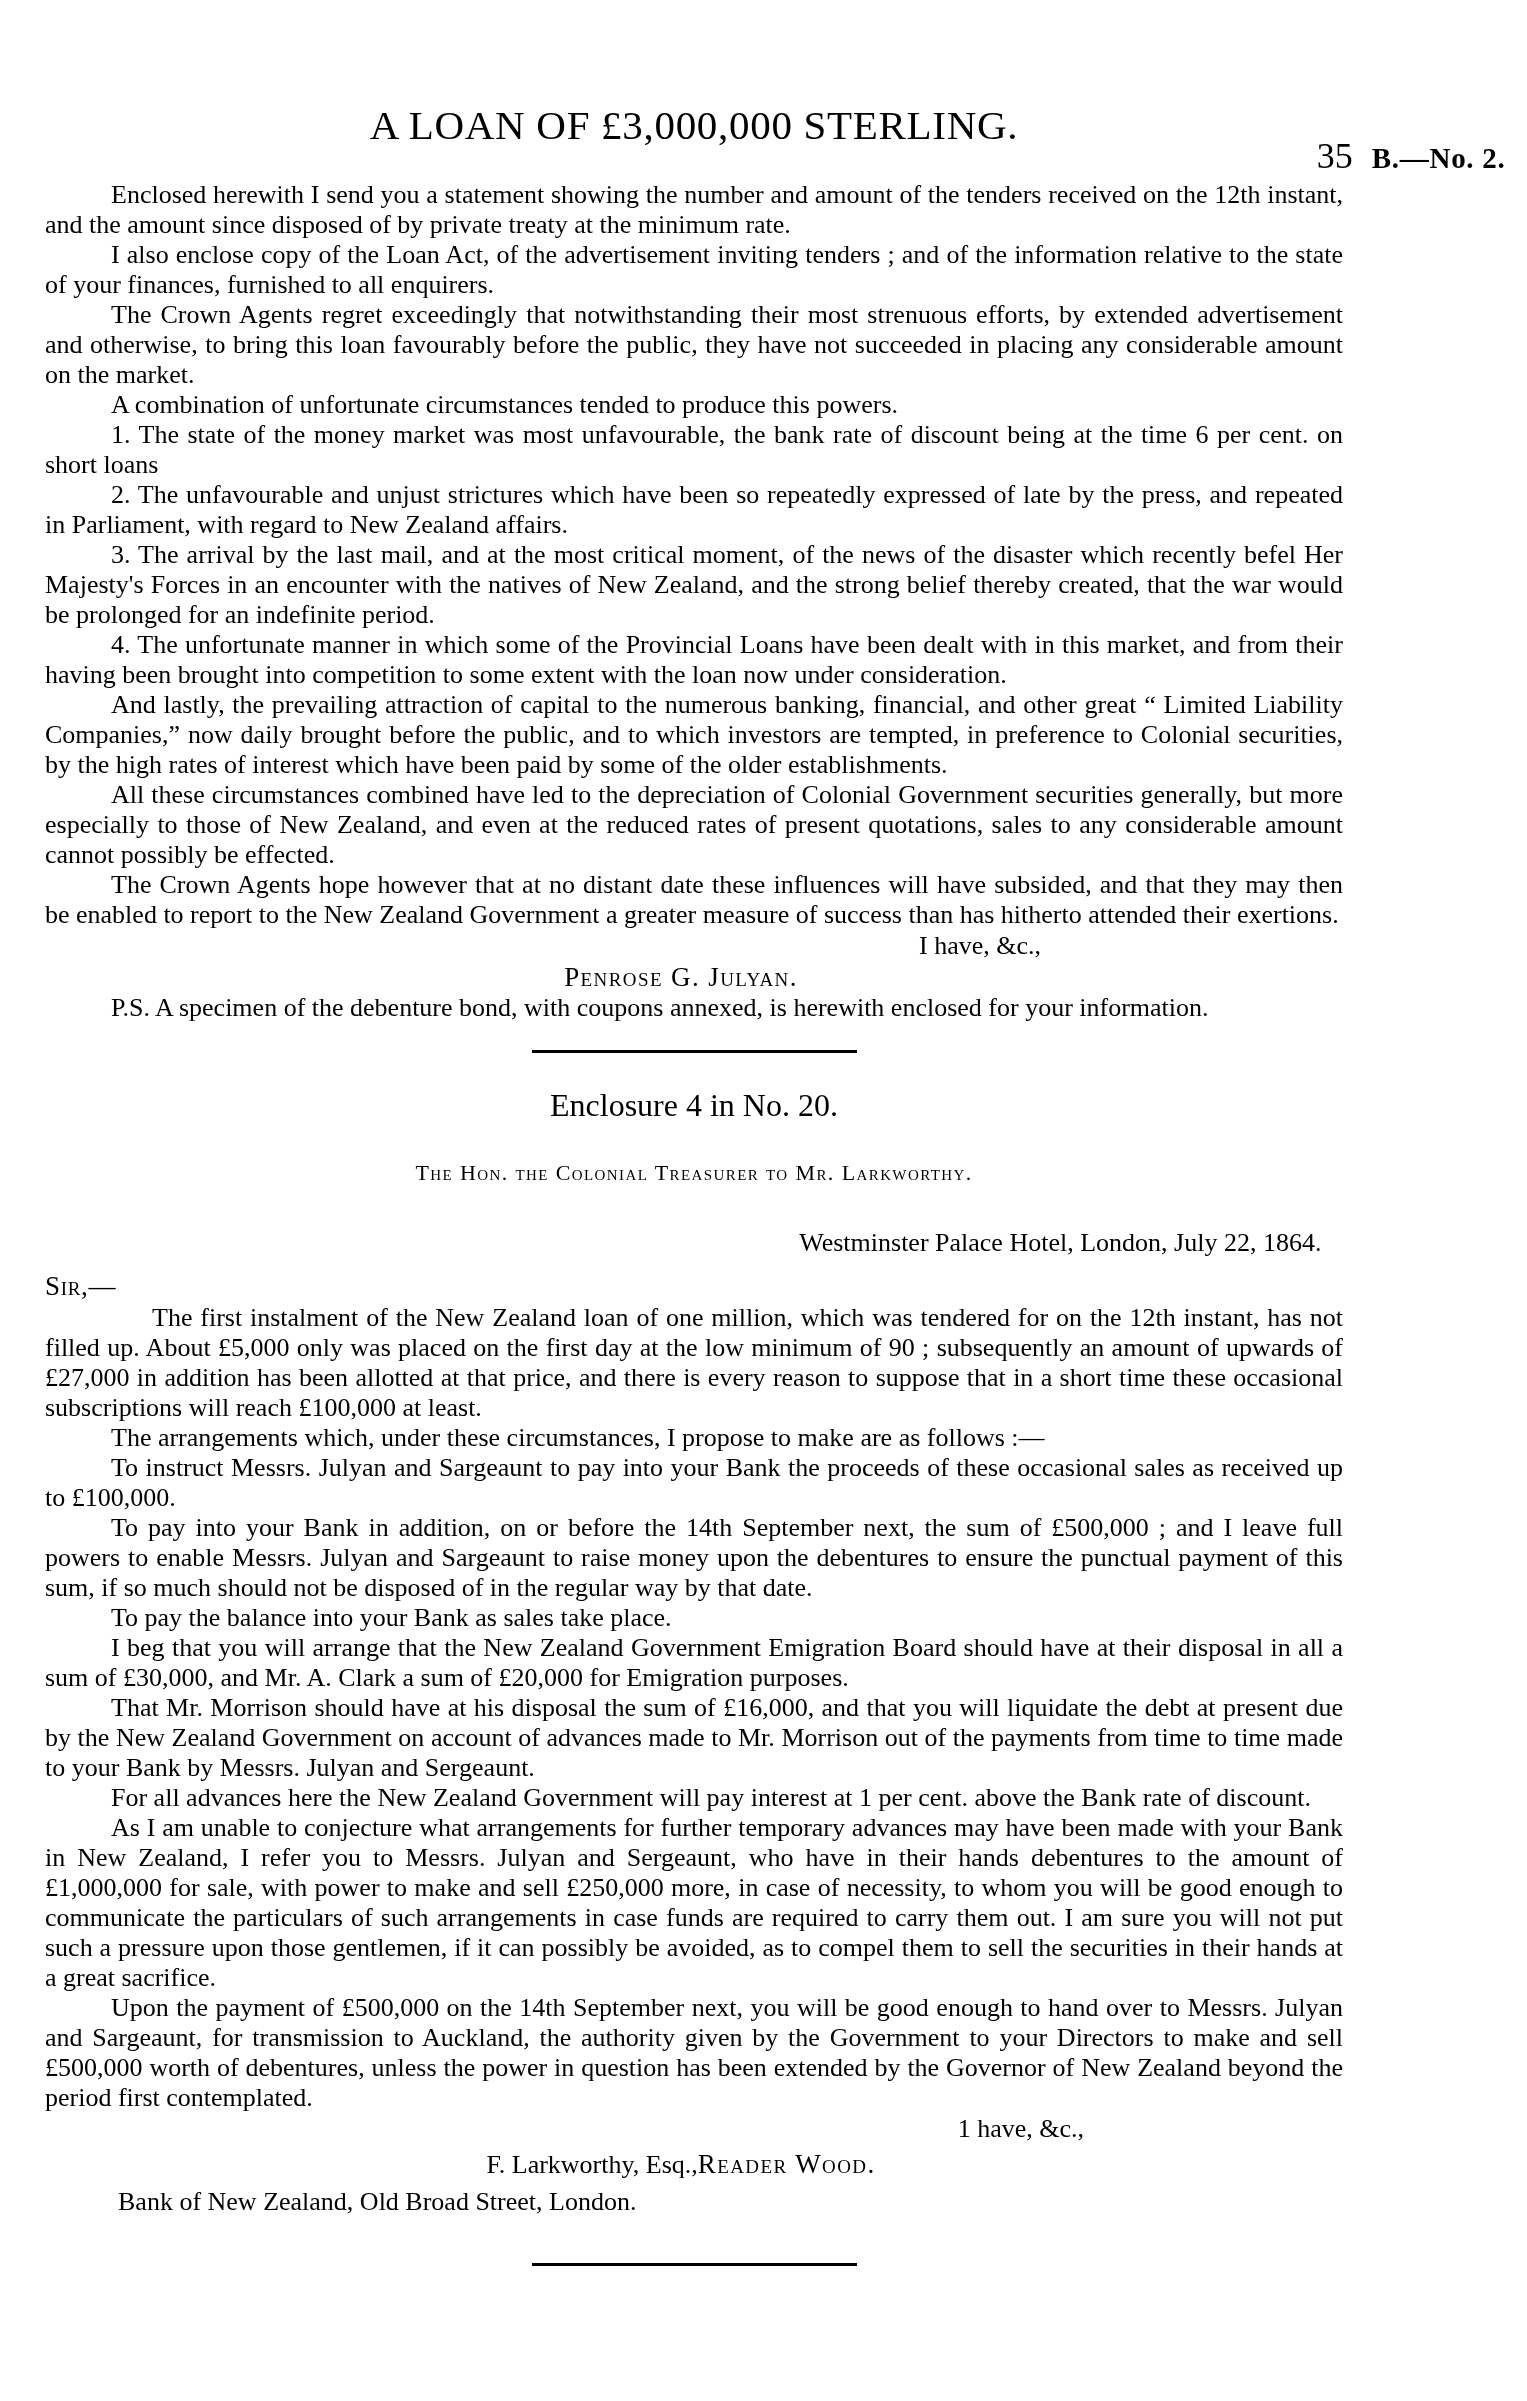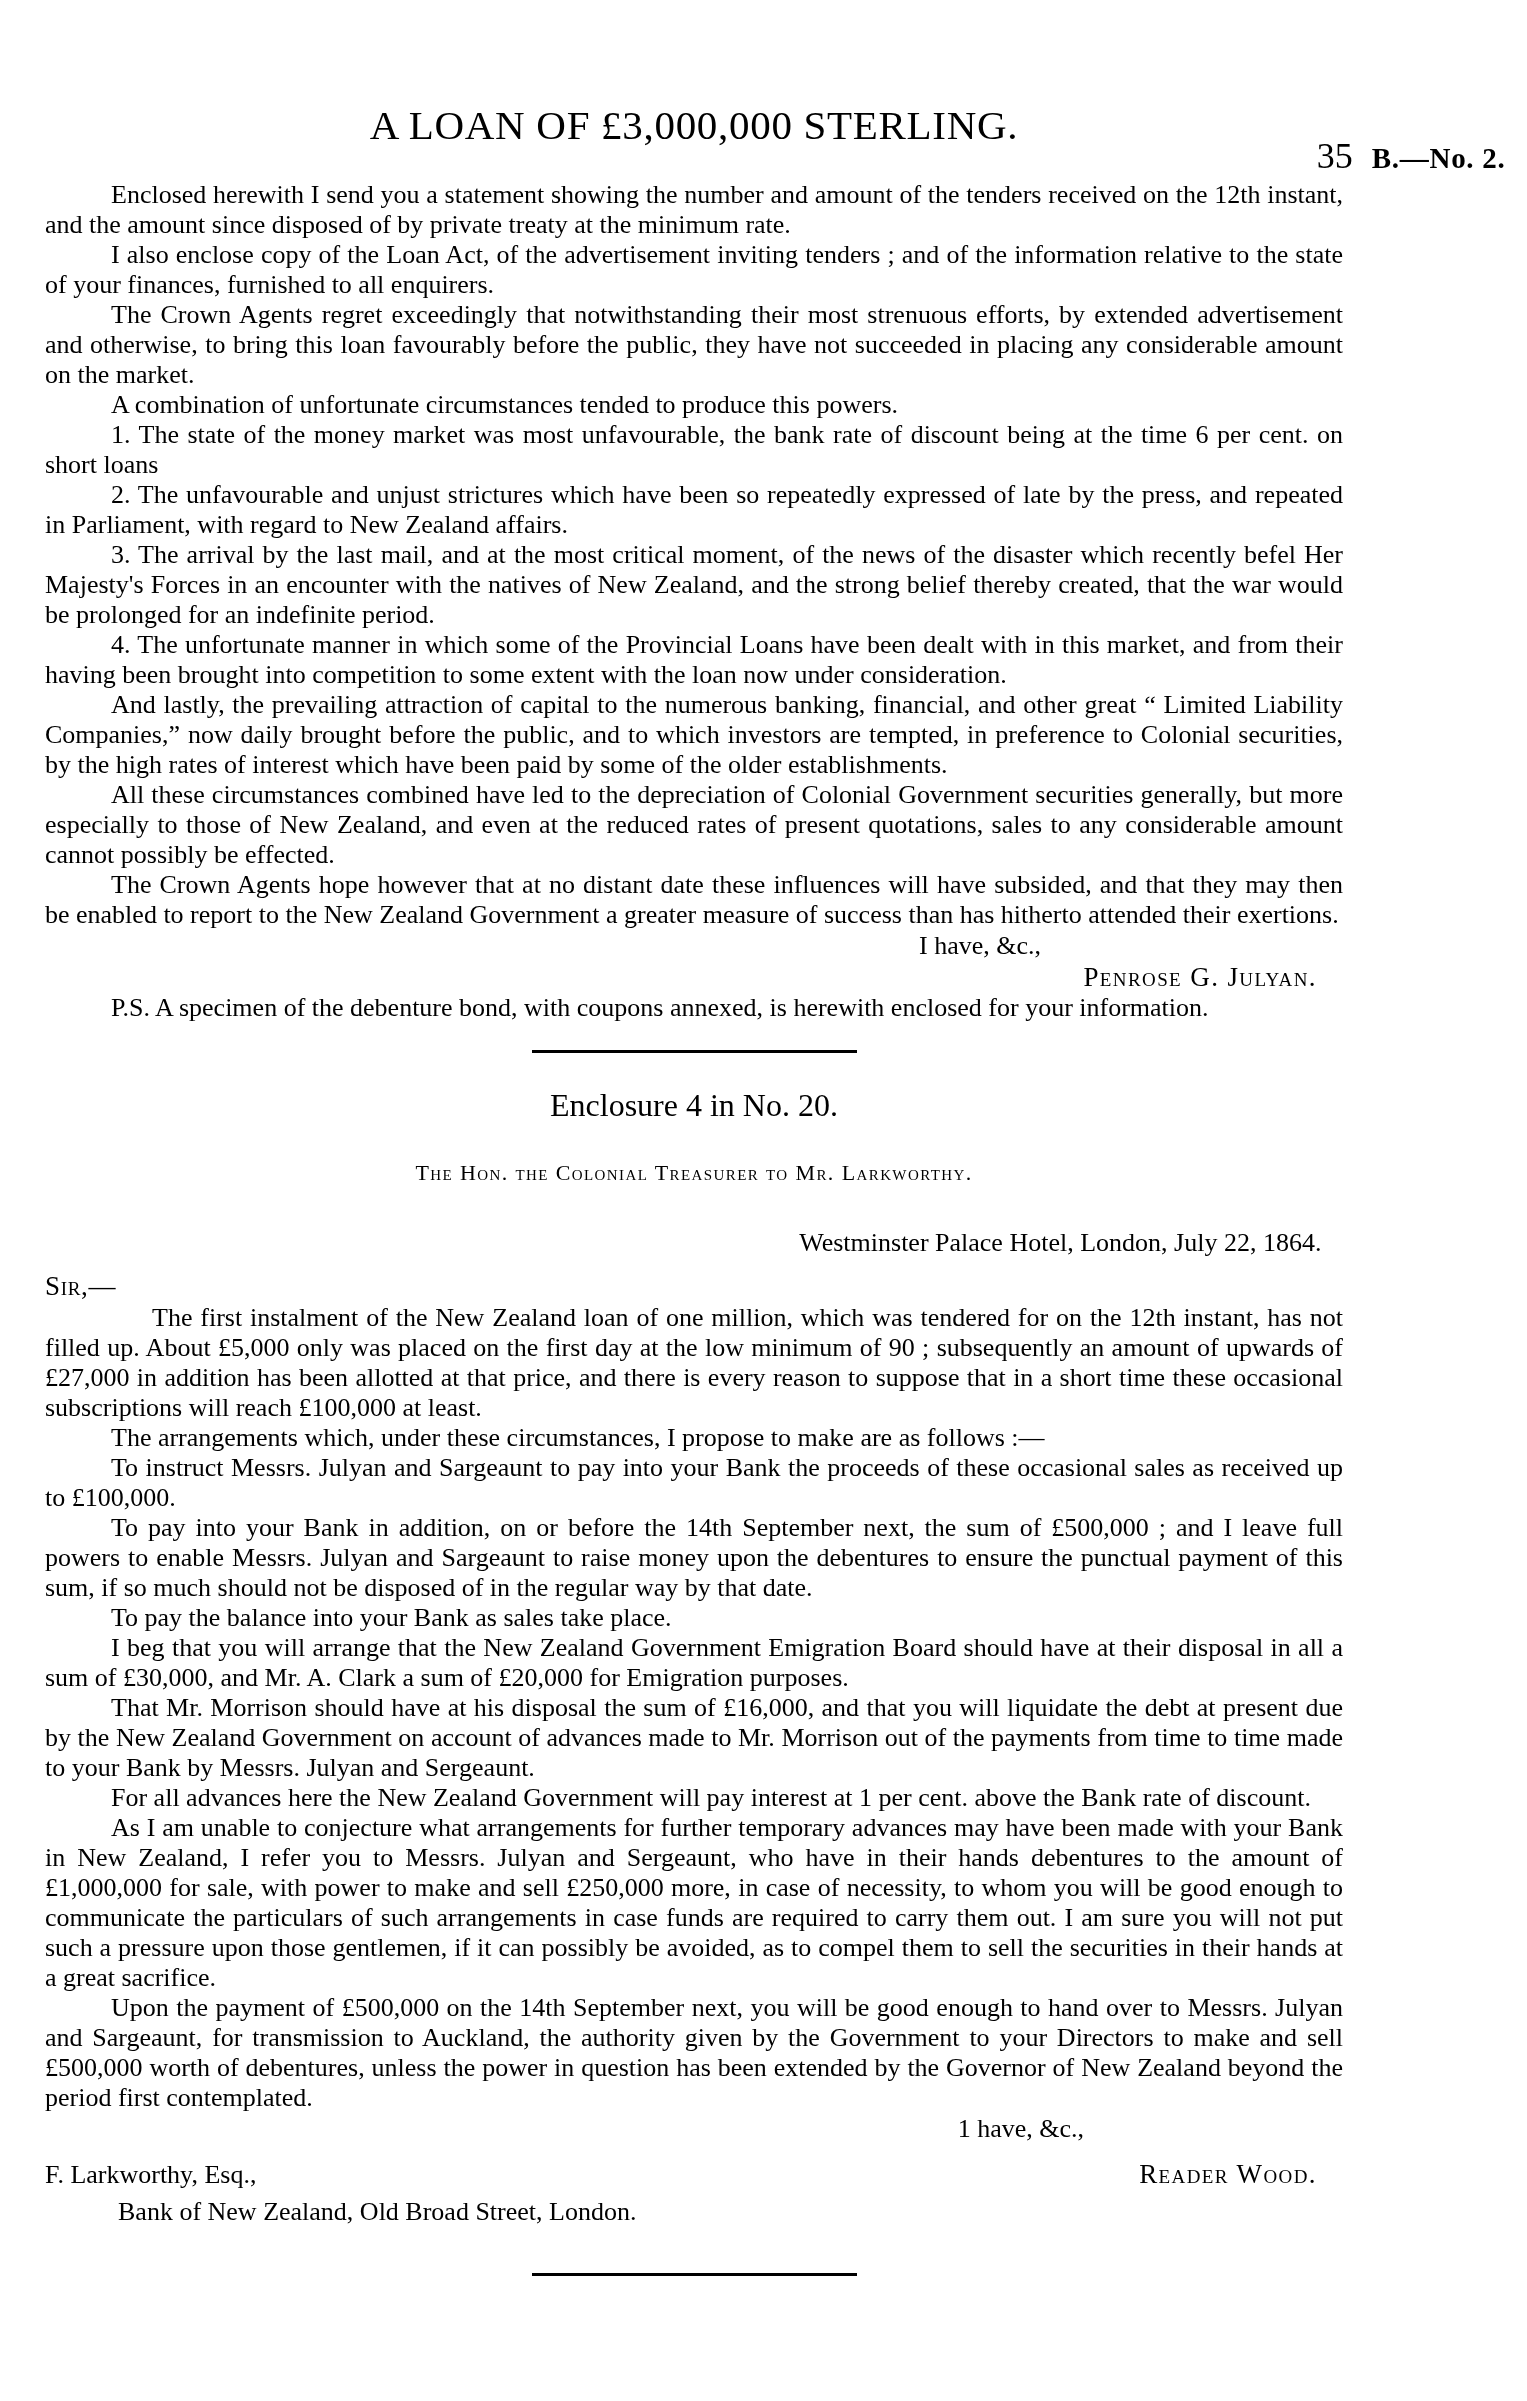--- a/index.html
+++ b/index.html
@@ -31,21 +31,21 @@
     top:107px;right:21.6px;
     display:flex;align-items:baseline;gap:19px;margin-top:28px;
   }
   .page-num{font-size:36px;}
   .doc-ref{font-size:29px;font-weight:bold;letter-spacing:0.7px;}
   .body-text{font-size:26px;line-height:30px;text-align:justify;}
   .para{margin:0;text-indent:66px;}
   .letter2-paras .para:first-child{text-indent:107px;}
   .valediction1{padding-right:302px;text-align:right;margin-top:1.4px;}
   .signature1{
-    text-align:right;padding-right:26px;
+    text-align:center;padding-right:26px;
     font-variant:small-caps;letter-spacing:1.4px;font-size:27px;line-height:32px;
   }
   .postscript{margin:0;text-indent:66px;}
   .rule{
     width:325px;height:2.9px;background:#000;border:none;
     margin:27px auto 0 auto;
   }
   .enclosure-heading{
     text-align:center;font-size:32px;line-height:35px;
     margin-top:35px;font-weight:400;
@@ -58,22 +58,22 @@
   .dateline{
     text-align:right;padding-right:21.6px;
     font-size:26px;margin-top:42px;
   }
   .salutation{
     font-variant:small-caps;font-size:27px;line-height:33px;
     margin-top:11.5px;letter-spacing:0.7px;
   }
   .valediction2{padding-right:259px;text-align:right;margin-top:1.4px;}
   .closing-row{
-    display:flex;justify-content:space-between;align-items:baseline;
-    margin-top:15px;
+    display:flex;justify-content:center;align-items:baseline;
+    margin-top:5px;
   }
   .addressee-name{font-size:26px;}
   .signature2{
     font-variant:small-caps;letter-spacing:1.4px;font-size:27px;
     padding-right:26px;
   }
   .addressee-address{
     font-size:26px;padding-left:73px;margin-top:7px;
   }
   .rule-bottom{

